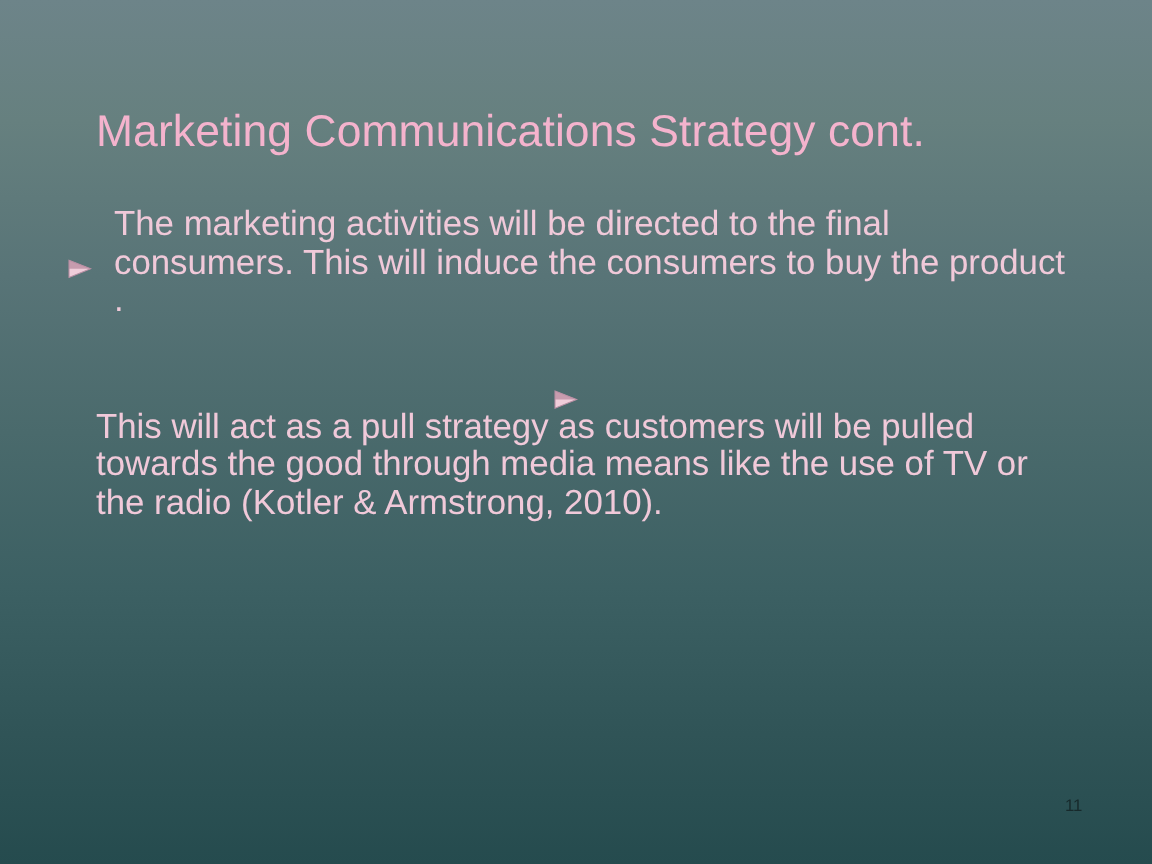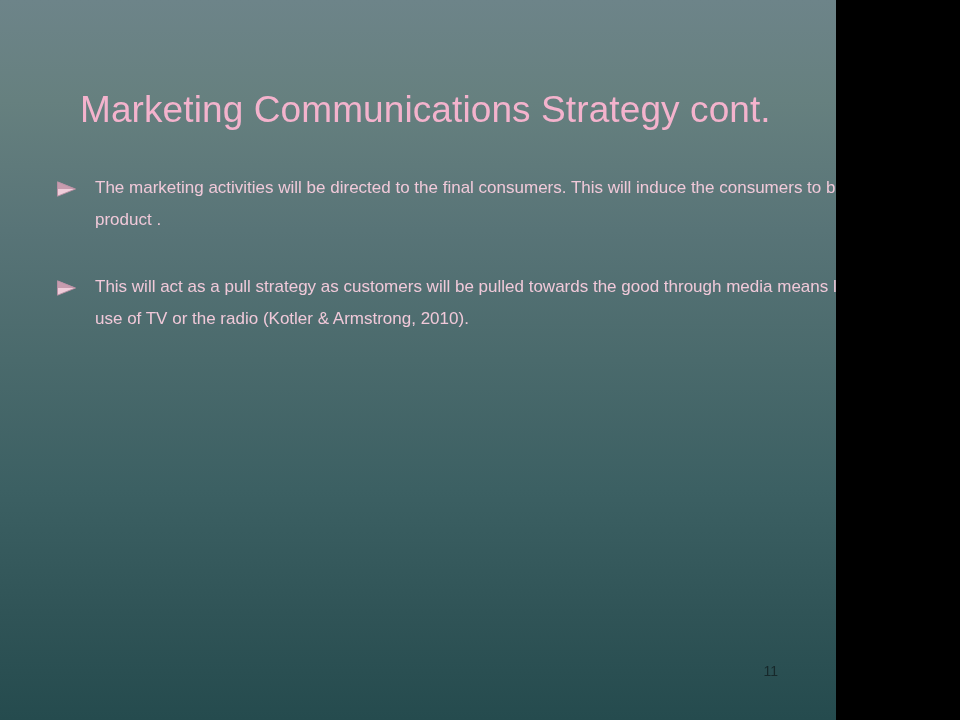--- a/index.html
+++ b/index.html
@@ -6,21 +6,21 @@
     margin: 0;
     padding: 0;
     background: #000;
   }
   body {
     font-family: "Liberation Sans", sans-serif;
   }
 
   .slide {
     position: relative;
-    width: 836px;
+    width: 960px;
     height: 720px;
     overflow: hidden;
     background-image: linear-gradient(
       to bottom,
       #6d8489 0%,
       #66807f 14%,
       #587477 32%,
       #4a6a6c 50%,
       #3c6063 68%,
       #305457 85%,
@@ -45,28 +45,29 @@
   
   .body-block {
     position: absolute;
     left: 56px;
     top: 172px;
     width: 848px;
   }
 
   .bullet-row {
     display: flex;
-    align-items: flex-start;
+    align-items: center;
     color: #f0c9d9;
-    font-size: 17px;
+    font-size: 29px;
     line-height: 31.5px;
   }
 
   .bullet-row + .bullet-row {
-    margin-top: 36px;
+    margin-top: 49px;
+    flex-direction: column;
   }
 
   .bullet-marker {
     flex: 0 0 auto;
     width: 39px;
     display: block;
     line-height: 31.5px;
     padding-top: 1px;
   }
 

